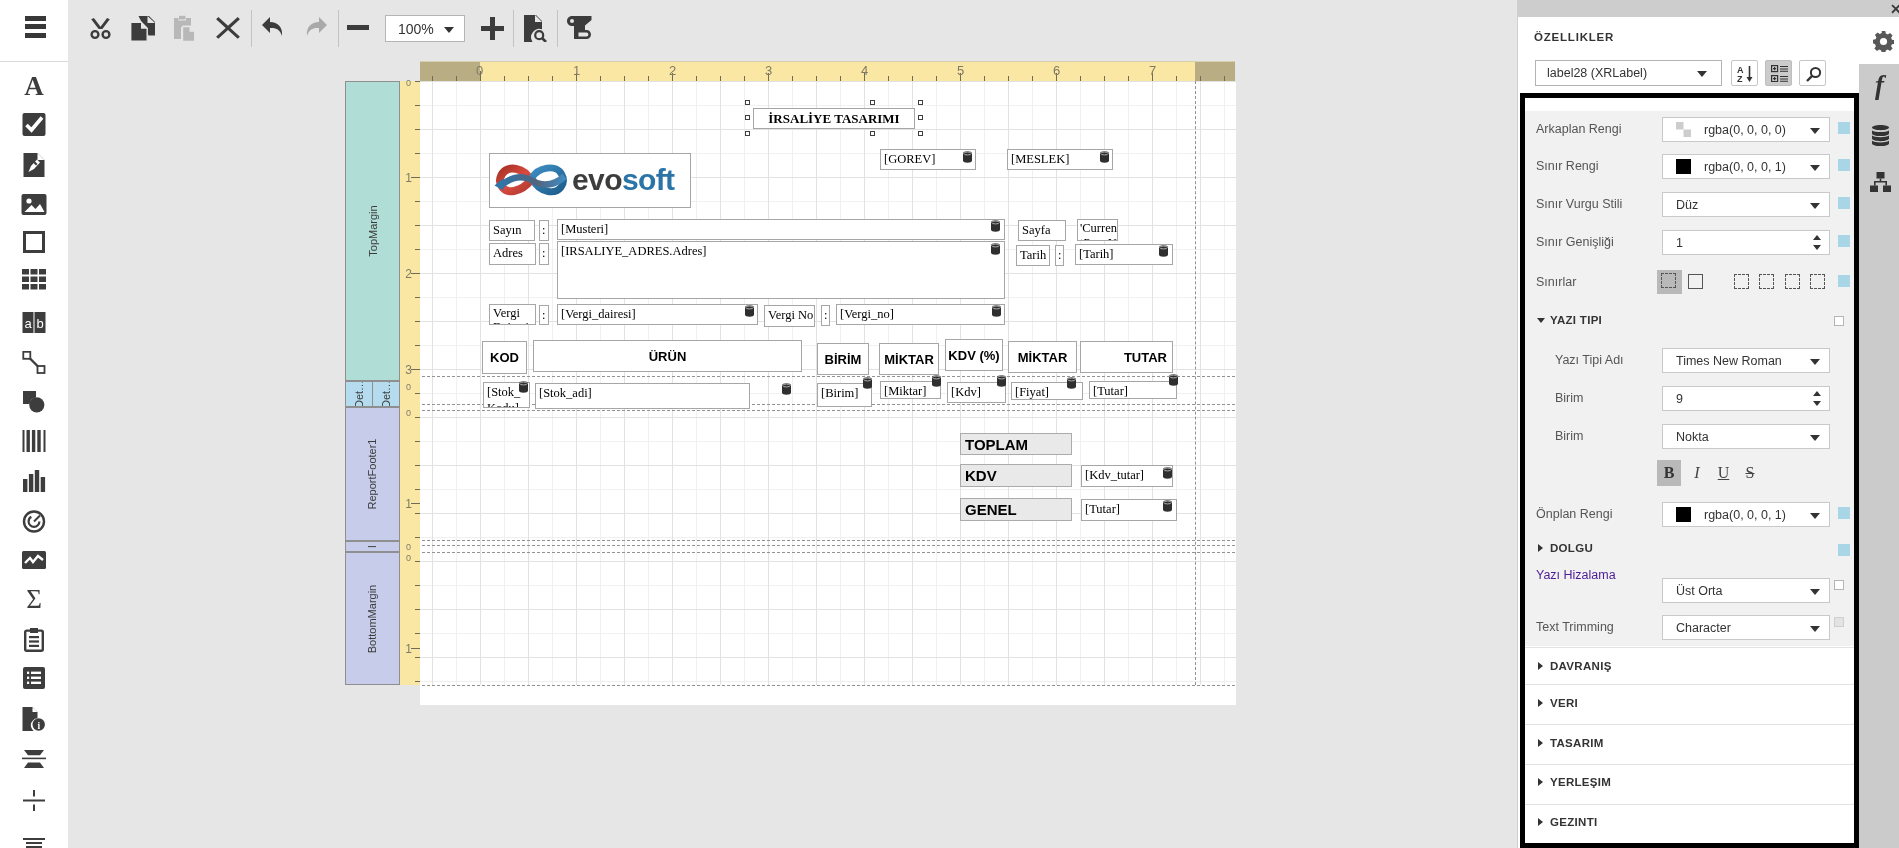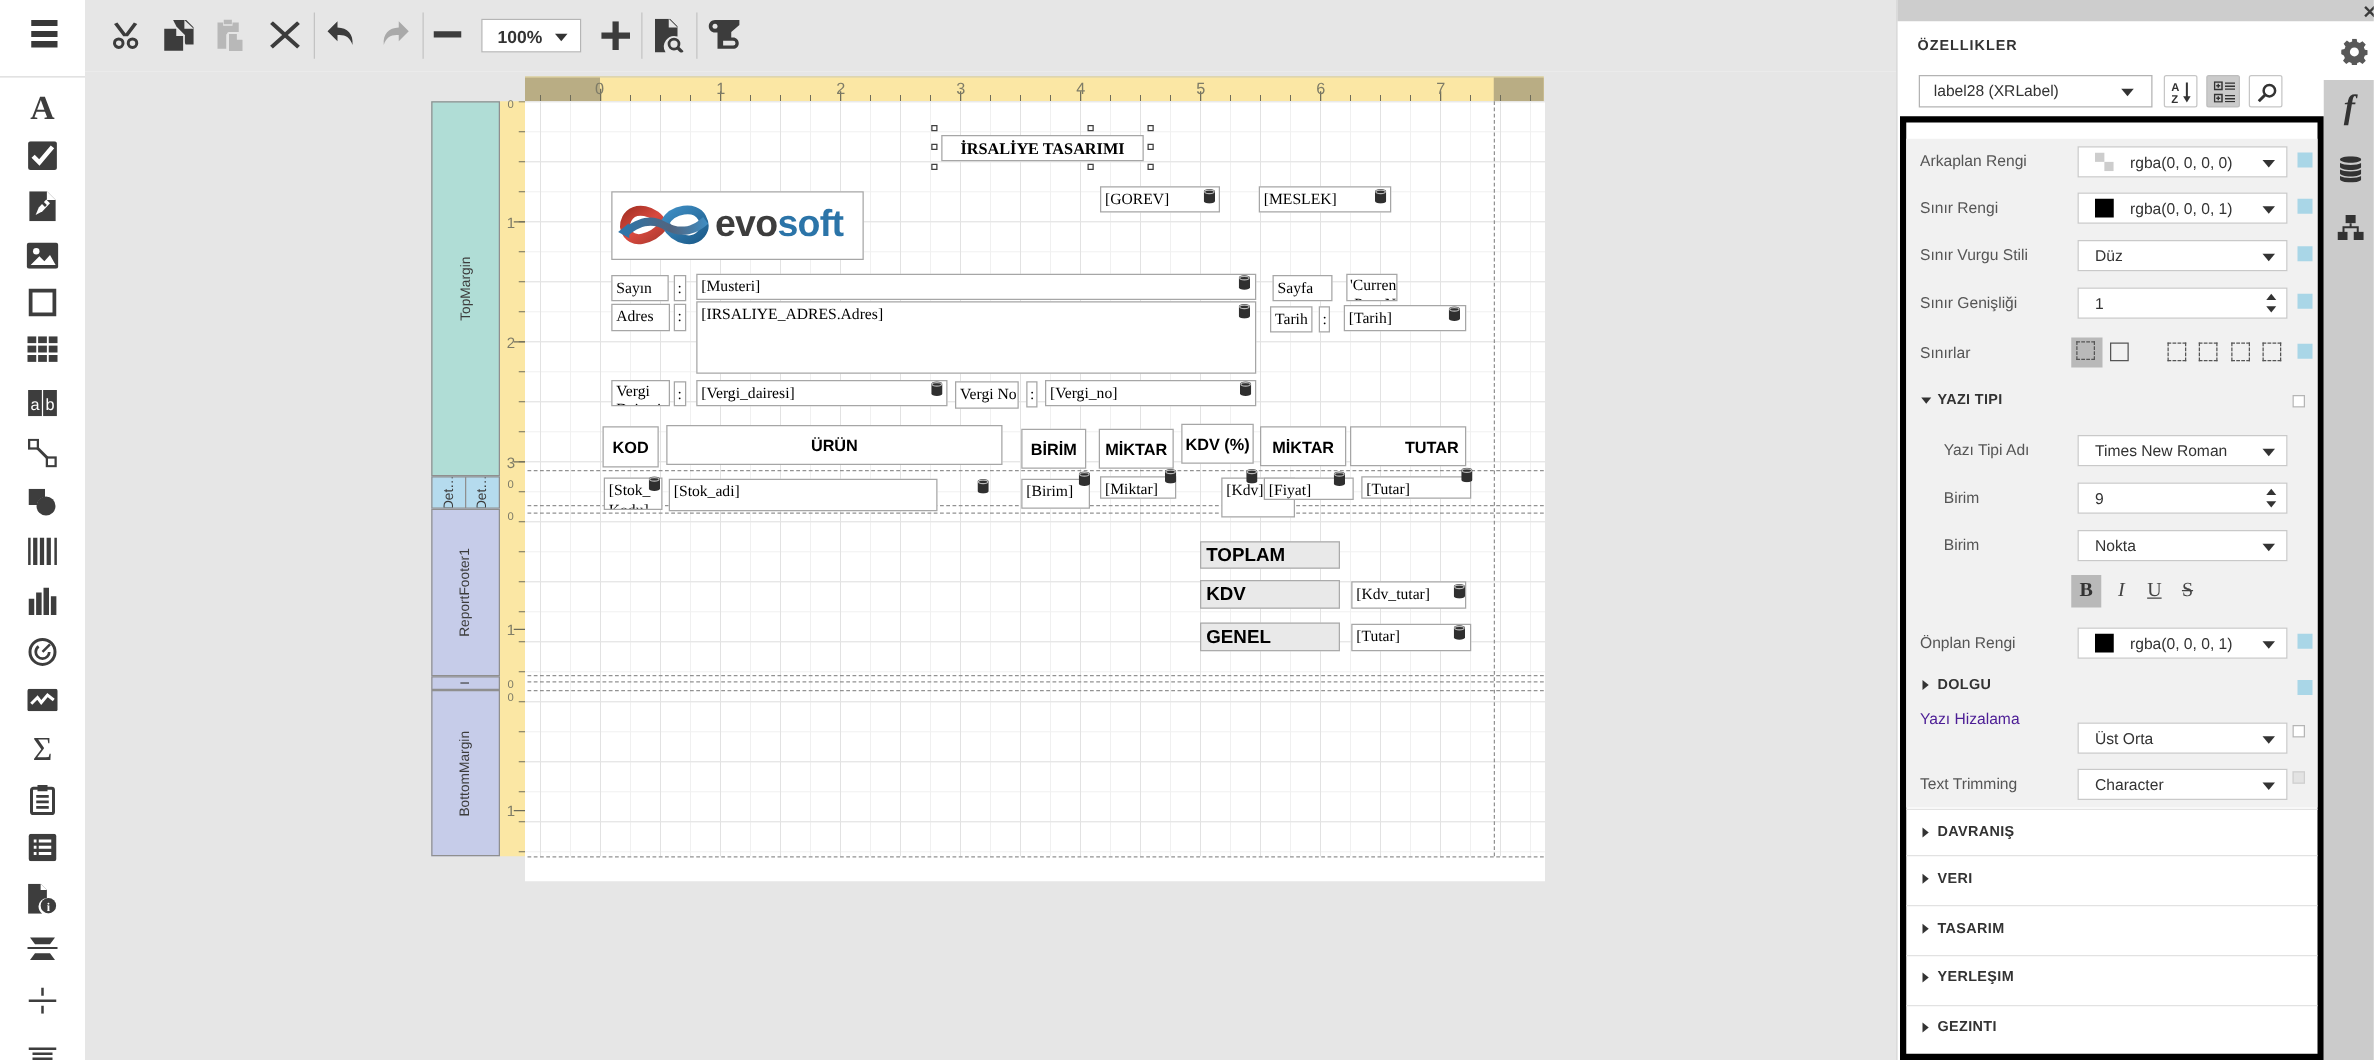--- a/index.html
+++ b/index.html
@@ -2,21 +2,21 @@
 <html><head>
 <meta charset="utf-8">
 <style>
 * { margin:0; padding:0; box-sizing:border-box; }
 html,body { width:1899px; height:848px; overflow:hidden; background:#fff;
   font-family:"Liberation Sans", sans-serif; }
 .abs { position:absolute; }
 #root { position:relative; width:1899px; height:848px; }
 
 
-#toolbar { left:68px; top:0; width:1702px; height:57px; background:#e6e6e6;font-weight:bold; }
+#toolbar { left:68px; top:0; width:1702px; height:57px; background:#e6e6e6; }
 .tsep { top:10px; width:1px; height:37px; background:#c3c3c3; }
 
 
 #toolbox { left:0; top:0; width:68px; height:848px; background:#fff; }
 #toolbox .hr { position:absolute; left:0; top:61px; width:68px; height:1px; background:#d9d9d9; }
 .tbi { position:absolute; left:0; width:68px; text-align:center; }
 
 
 #design { left:68px; top:57px; width:1449px; height:791px; background:#e6e6e6; }
 
@@ -385,21 +385,21 @@
       <div class="hdr" style="left:397px;top:262px;width:52px;height:32px">BİRİM</div>
       <div class="hdr" style="left:459px;top:262px;width:60px;height:32px">MİKTAR</div>
       <div class="hdr" style="left:525px;top:258px;width:58px;height:32px">KDV (%)</div>
       <div class="hdr" style="left:588px;top:260px;width:69px;height:32px">MİKTAR</div>
       <div class="hdr" style="left:660px;top:260px;width:93px;height:32px;justify-content:flex-end;padding-right:5px">TUTAR</div>
 
       <div class="fld" style="left:63px;top:301px;width:47px;height:26px;line-height:16px;white-space:normal;word-break:break-all">[Stok_Kodu]</div>
       <div class="fld" style="left:115px;top:302px;width:215px;height:26px">[Stok_adi]</div>
       <div class="fld" style="left:397px;top:302px;width:55px;height:24px">[Birim]</div>
       <div class="fld" style="left:460px;top:300px;width:61px;height:18px">[Miktar]</div>
-      <div class="fld" style="left:557px;top:301px;width:59px;height:32px">[Kdv]</div>
+      <div class="fld" style="left:527px;top:301px;width:59px;height:21px">[Kdv]</div>
       <div class="fld" style="left:591px;top:301px;width:72px;height:18px">[Fiyat]</div>
       <div class="fld" style="left:669px;top:300px;width:88px;height:18px">[Tutar]</div>
 
       <div class="gray" style="left:540px;top:352px;width:112px;height:22px">TOPLAM</div>
       <div class="gray" style="left:540px;top:383px;width:112px;height:23px">KDV</div>
       <div class="fld" style="left:661px;top:384px;width:92px;height:22px">[Kdv_tutar]</div>
       <div class="gray" style="left:540px;top:417px;width:112px;height:23px">GENEL</div>
       <div class="fld" style="left:661px;top:418px;width:96px;height:22px">[Tutar]</div>
       <svg class="dbi" style="left:543px;top:70px" viewBox="0 0 10 13">
           <path fill="#2f2f2f" d="M0 2.2C0 1 2.2 0 5 0s5 1 5 2.2v8.6C10 12 7.8 13 5 13s-5-1-5-2.2z"></path>

